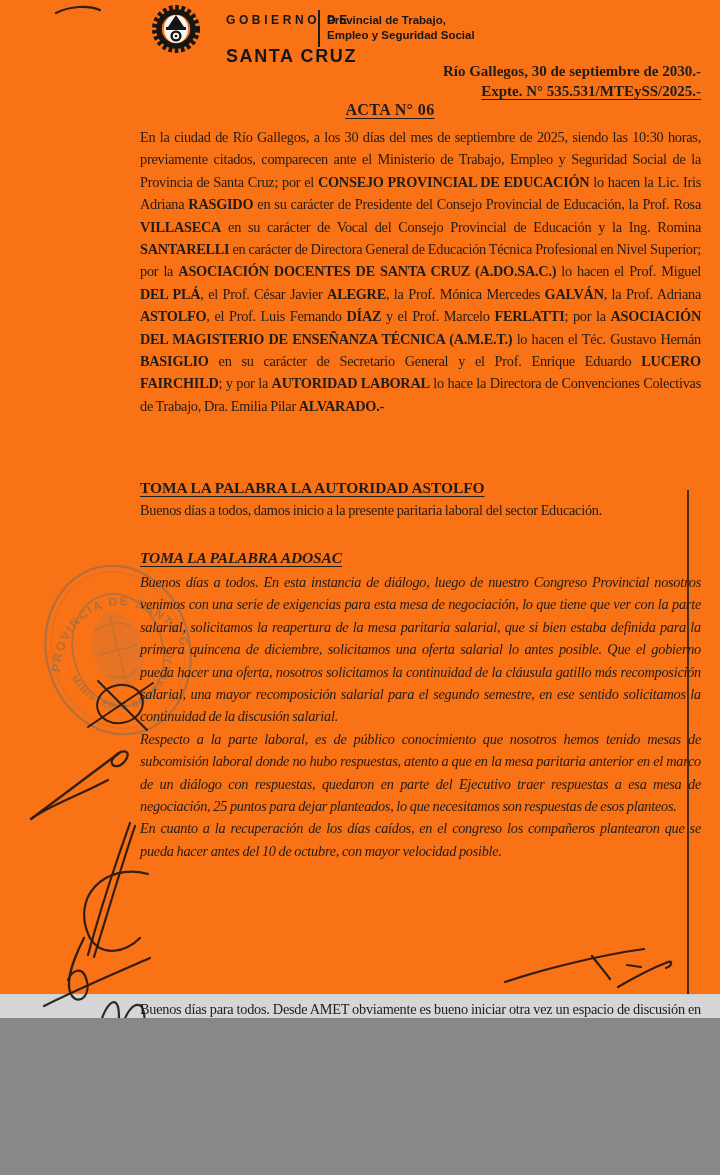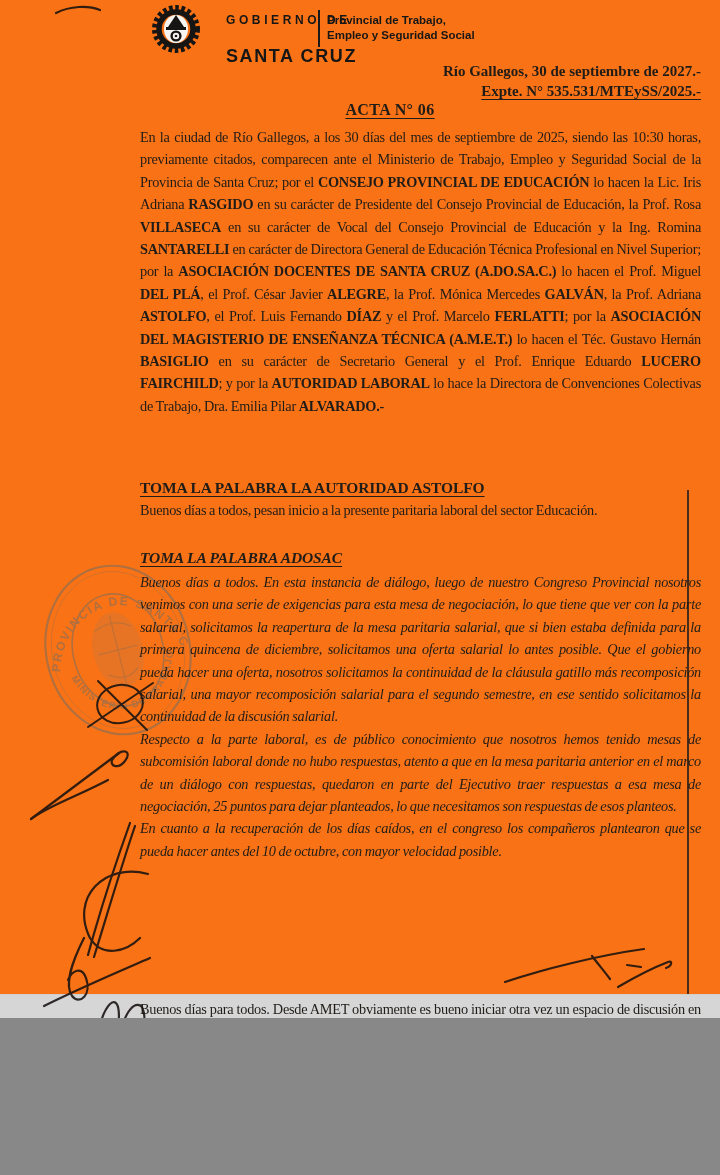--- a/index.html
+++ b/index.html
@@ -60,34 +60,34 @@
     <div class="l1">GOBIERNO DE</div>
     <div class="l2">SANTA CRUZ</div>
   </div>
   <div class="hdr-divider"></div>
   <div class="ministry">
     <div>Provincial de Trabajo,</div>
     <div>Empleo y Seguridad Social</div>
   </div>
 
   <div class="dateline">
-    <div class="place">Río Gallegos, 30 de septiembre de 2027.-</div>
+    <div class="place">Río Gallegos, 30 de septiembre de 2030.-</div>
     <div class="expte">Expte. N° 535.531/MTEySS/2025.-</div>
   </div>
 
   <div class="doc-title">ACTA N° 06</div>
 
   <div class="col body-text" style="top:126px;">
     <p><span>En la ciudad de Río Gallegos, a los 30 días del mes de septiembre de 2025, siendo las 10:30 horas, previamente citados, comparecen ante el Ministerio de Trabajo, Empleo y Seguridad Social de la Provincia de Santa Cruz; por el </span><span class="b">CONSEJO PROVINCIAL DE EDUCACIÓN</span><span> lo hacen la Lic. Iris Adriana </span><span class="b">RASGIDO</span><span> en su carácter de Presidente del Consejo Provincial de Educación, la Prof. Rosa </span><span class="b">VILLASECA</span><span> en su carácter de Vocal del Consejo Provincial de Educación y la Ing. Romina </span><span class="b">SANTARELLI</span><span> en carácter de Directora General de Educación Técnica Profesional en Nivel Superior; por la </span><span class="b">ASOCIACIÓN DOCENTES DE SANTA CRUZ (A.DO.SA.C.)</span><span> lo hacen el Prof. Miguel </span><span class="b">DEL PLÁ</span><span>, el Prof. César Javier </span><span class="b">ALEGRE</span><span>, la Prof. Mónica Mercedes </span><span class="b">GALVÁN</span><span>, la Prof. Adriana </span><span class="b">ASTOLFO</span><span>, el Prof. Luis Fernando </span><span class="b">DÍAZ</span><span> y el Prof. Marcelo </span><span class="b">FERLATTI</span><span>; por la </span><span class="b">ASOCIACIÓN DEL MAGISTERIO DE ENSEÑANZA TÉCNICA (A.M.E.T.)</span><span> lo hacen el Téc. Gustavo Hernán </span><span class="b">BASIGLIO</span><span> en su carácter de Secretario General y el Prof. Enrique Eduardo </span><span class="b">LUCERO FAIRCHILD</span><span>; y por la </span><span class="b">AUTORIDAD LABORAL</span><span> lo hace la Directora de Convenciones Colectivas de Trabajo, Dra. Emilia Pilar </span><span class="b">ALVARADO.-</span></p>
   </div>
 
   <div class="col" style="top:479px;">
     <div class="sec-heading">TOMA LA PALABRA LA AUTORIDAD ASTOLFO</div>
     <div class="body-text" style="margin-top:2px;">
-      <p>Buenos días a todos, pesan inicio a la presente paritaria laboral del sector Educación.</p>
+      <p>Buenos días a todos, damos inicio a la presente paritaria laboral del sector Educación.</p>
     </div>
   </div>
 
   <div class="col" style="top:549px;font-style:italic;">
     <div class="sec-heading">TOMA LA PALABRA ADOSAC</div>
     <div class="body-text" style="margin-top:4px;">
       <p>Buenos días a todos. En esta instancia de diálogo, luego de nuestro Congreso Provincial nosotros venimos con una serie de exigencias para esta mesa de negociación, lo que tiene que ver con la parte salarial, solicitamos la reapertura de la mesa paritaria salarial, que si bien estaba definida para la primera quincena de diciembre, solicitamos una oferta salarial lo antes posible. Que el gobierno pueda hacer una oferta, nosotros solicitamos la continuidad de la cláusula gatillo más recomposición salarial, una mayor recomposición salarial para el segundo semestre, en ese sentido solicitamos la continuidad de la discusión salarial.</p>
       <p>Respecto a la parte laboral, es de público conocimiento que nosotros hemos tenido mesas de subcomisión laboral donde no hubo respuestas, atento a que en la mesa paritaria anterior en el marco de un diálogo con respuestas, quedaron en parte del Ejecutivo traer respuestas a esa mesa de negociación, 25 puntos para dejar planteados, lo que necesitamos son respuestas de esos planteos.</p>
       <p>En cuanto a la recuperación de los días caídos, en el congreso los compañeros plantearon que se pueda hacer antes del 10 de octubre, con mayor velocidad posible.</p>
     </div>

